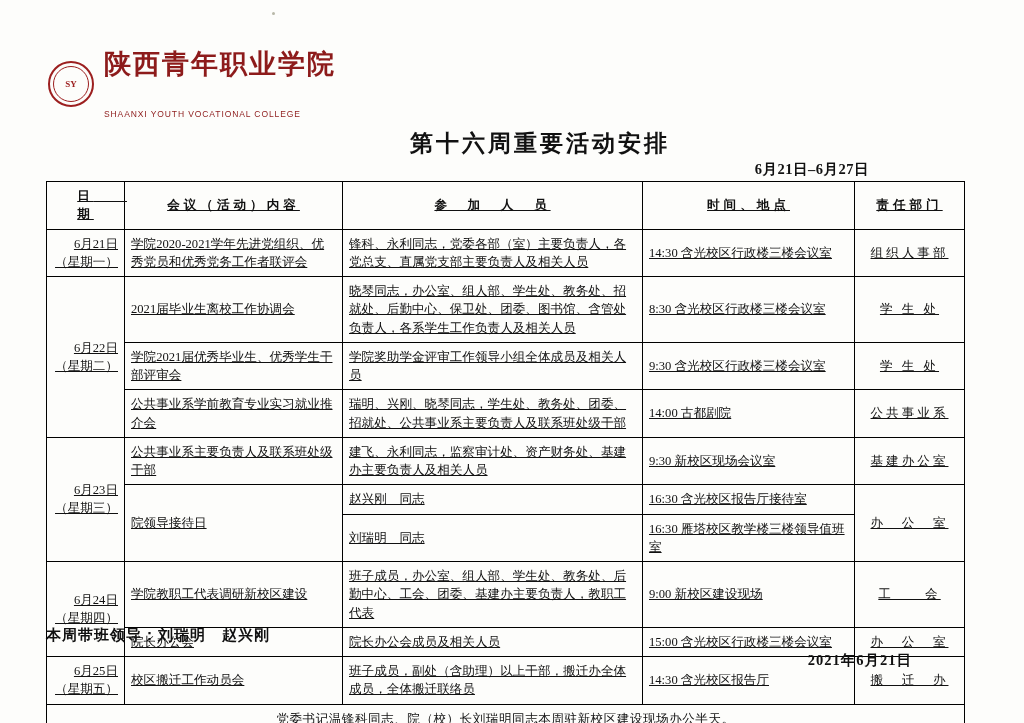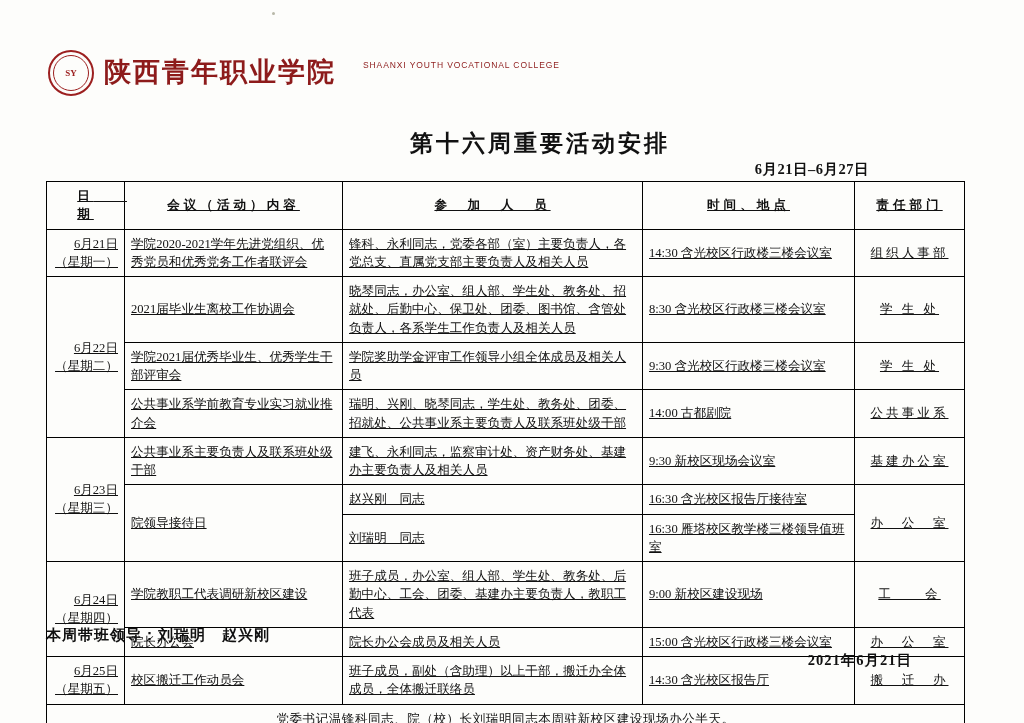--- a/index.html
+++ b/index.html
@@ -51,21 +51,21 @@
   }
   .logo-inner {
     font-size: 9px;
     color: #9c1f1f;
     font-weight: bold;
     line-height: 1;
     z-index: 2;
   }
   .logo-text {
     display: flex;
-    flex-direction: row;
+    flex-direction: column;
     justify-content: center;
     gap: 27px;
   }
   .logo-cn {
     font-size: 27px;
     color: #8d1b1b;
     letter-spacing: 2px;
     font-family: "Liberation Serif", serif;
     font-weight: bold;
     line-height: 1.1;

